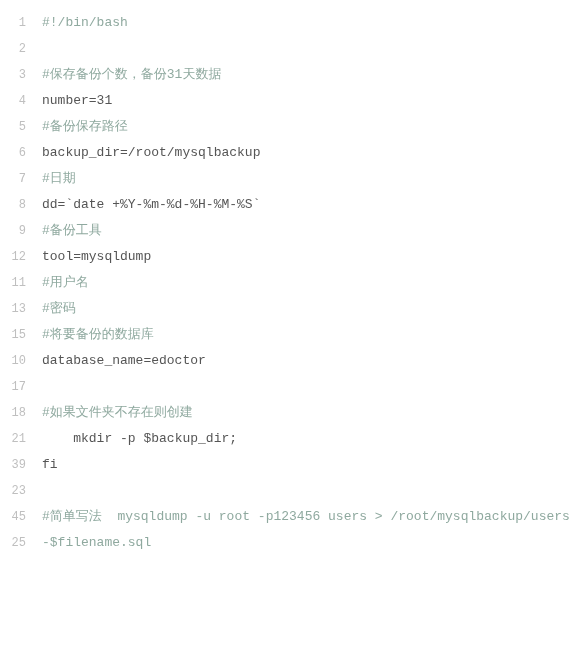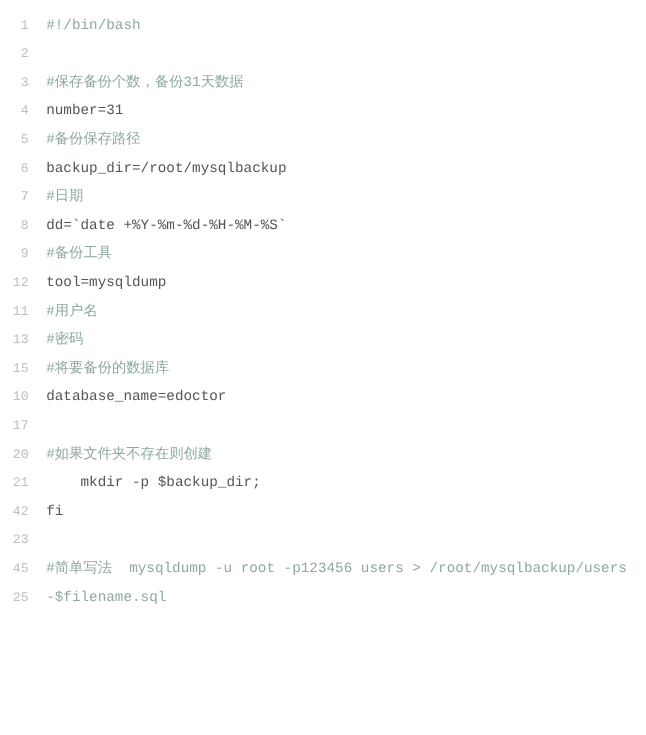--- a/index.html
+++ b/index.html
@@ -95,29 +95,29 @@
     </div>
     <div class="line">
       <div class="gutter">10</div>
       <div class="code"><span>database_name=edoctor</span></div>
     </div>
     <div class="line">
       <div class="gutter">17</div>
       <div class="code"><span></span></div>
     </div>
     <div class="line">
-      <div class="gutter">20</div>
+      <div class="gutter">18</div>
       <div class="code"><span class="comment">#如果文件夹不存在则创建</span></div>
     </div>
     <div class="line">
       <div class="gutter">21</div>
       <div class="code"><span>    mkdir -p $backup_dir;</span></div>
     </div>
     <div class="line">
-      <div class="gutter">42</div>
+      <div class="gutter">39</div>
       <div class="code"><span>fi</span></div>
     </div>
     <div class="line">
       <div class="gutter">23</div>
       <div class="code"><span></span></div>
     </div>
     <div class="line">
       <div class="gutter">45</div>
       <div class="code"><span class="comment">#简单写法  mysqldump -u root -p123456 users &gt; /root/mysqlbackup/users</span></div>
     </div>

